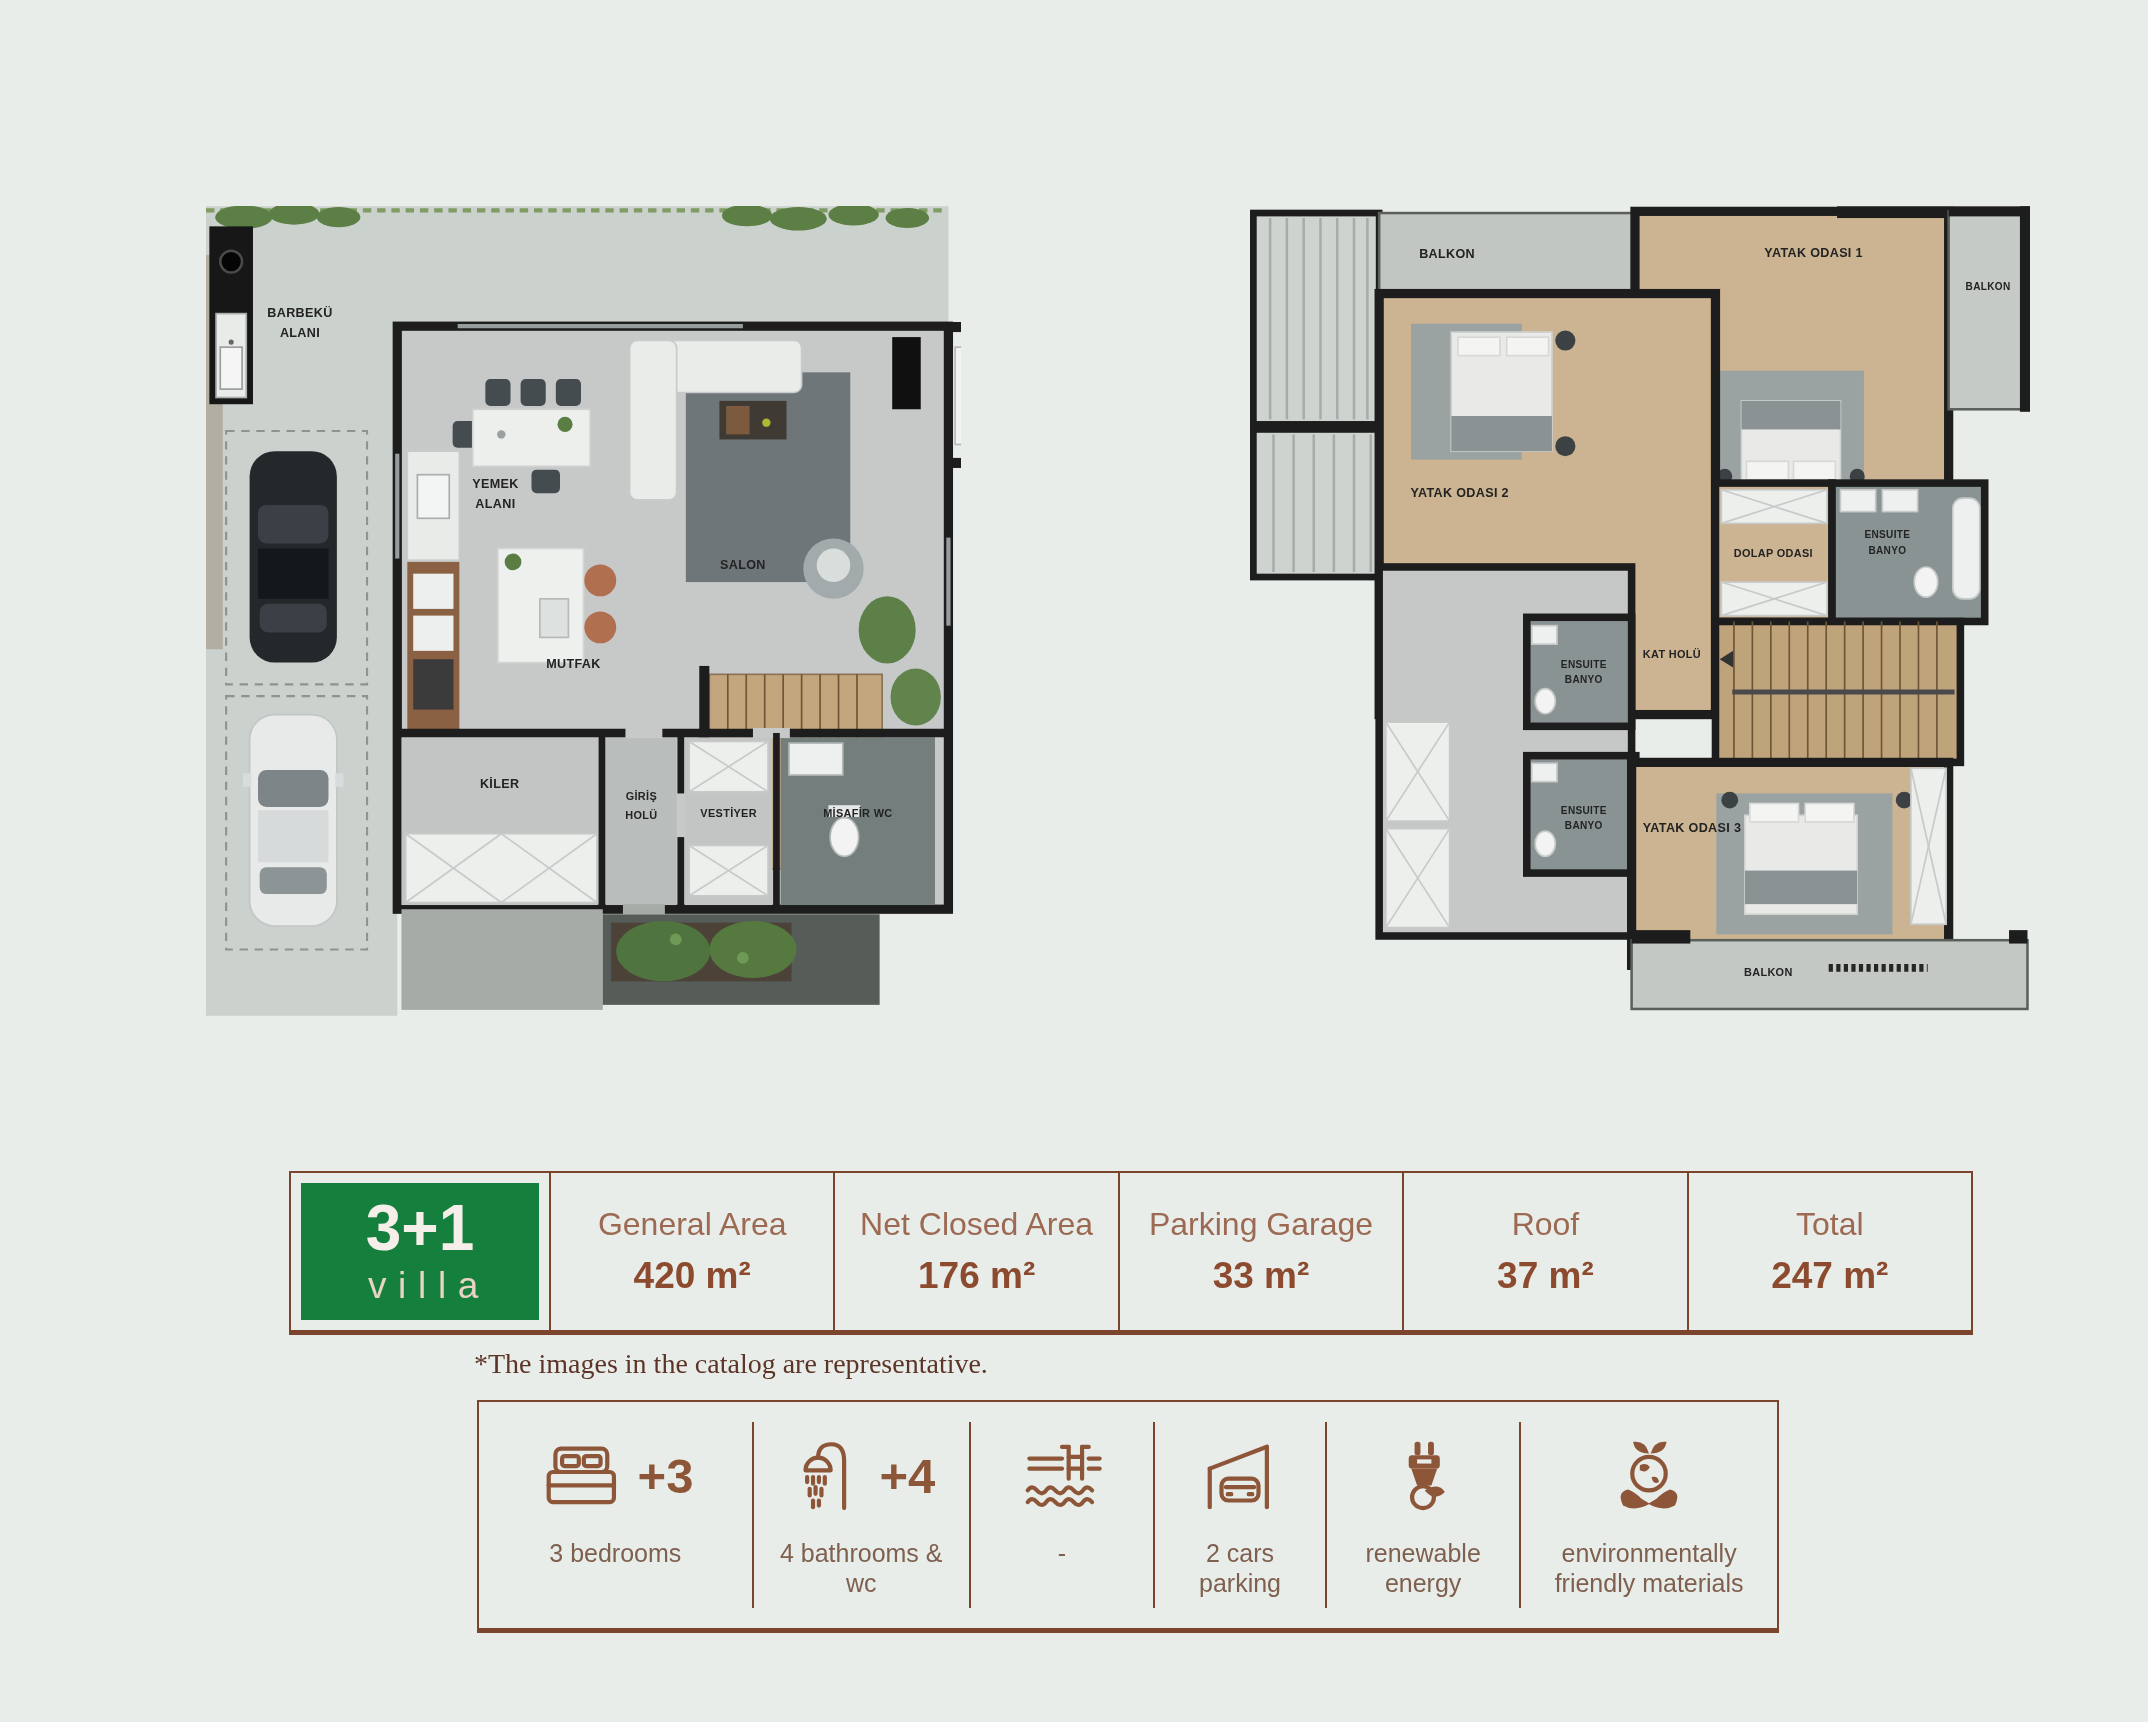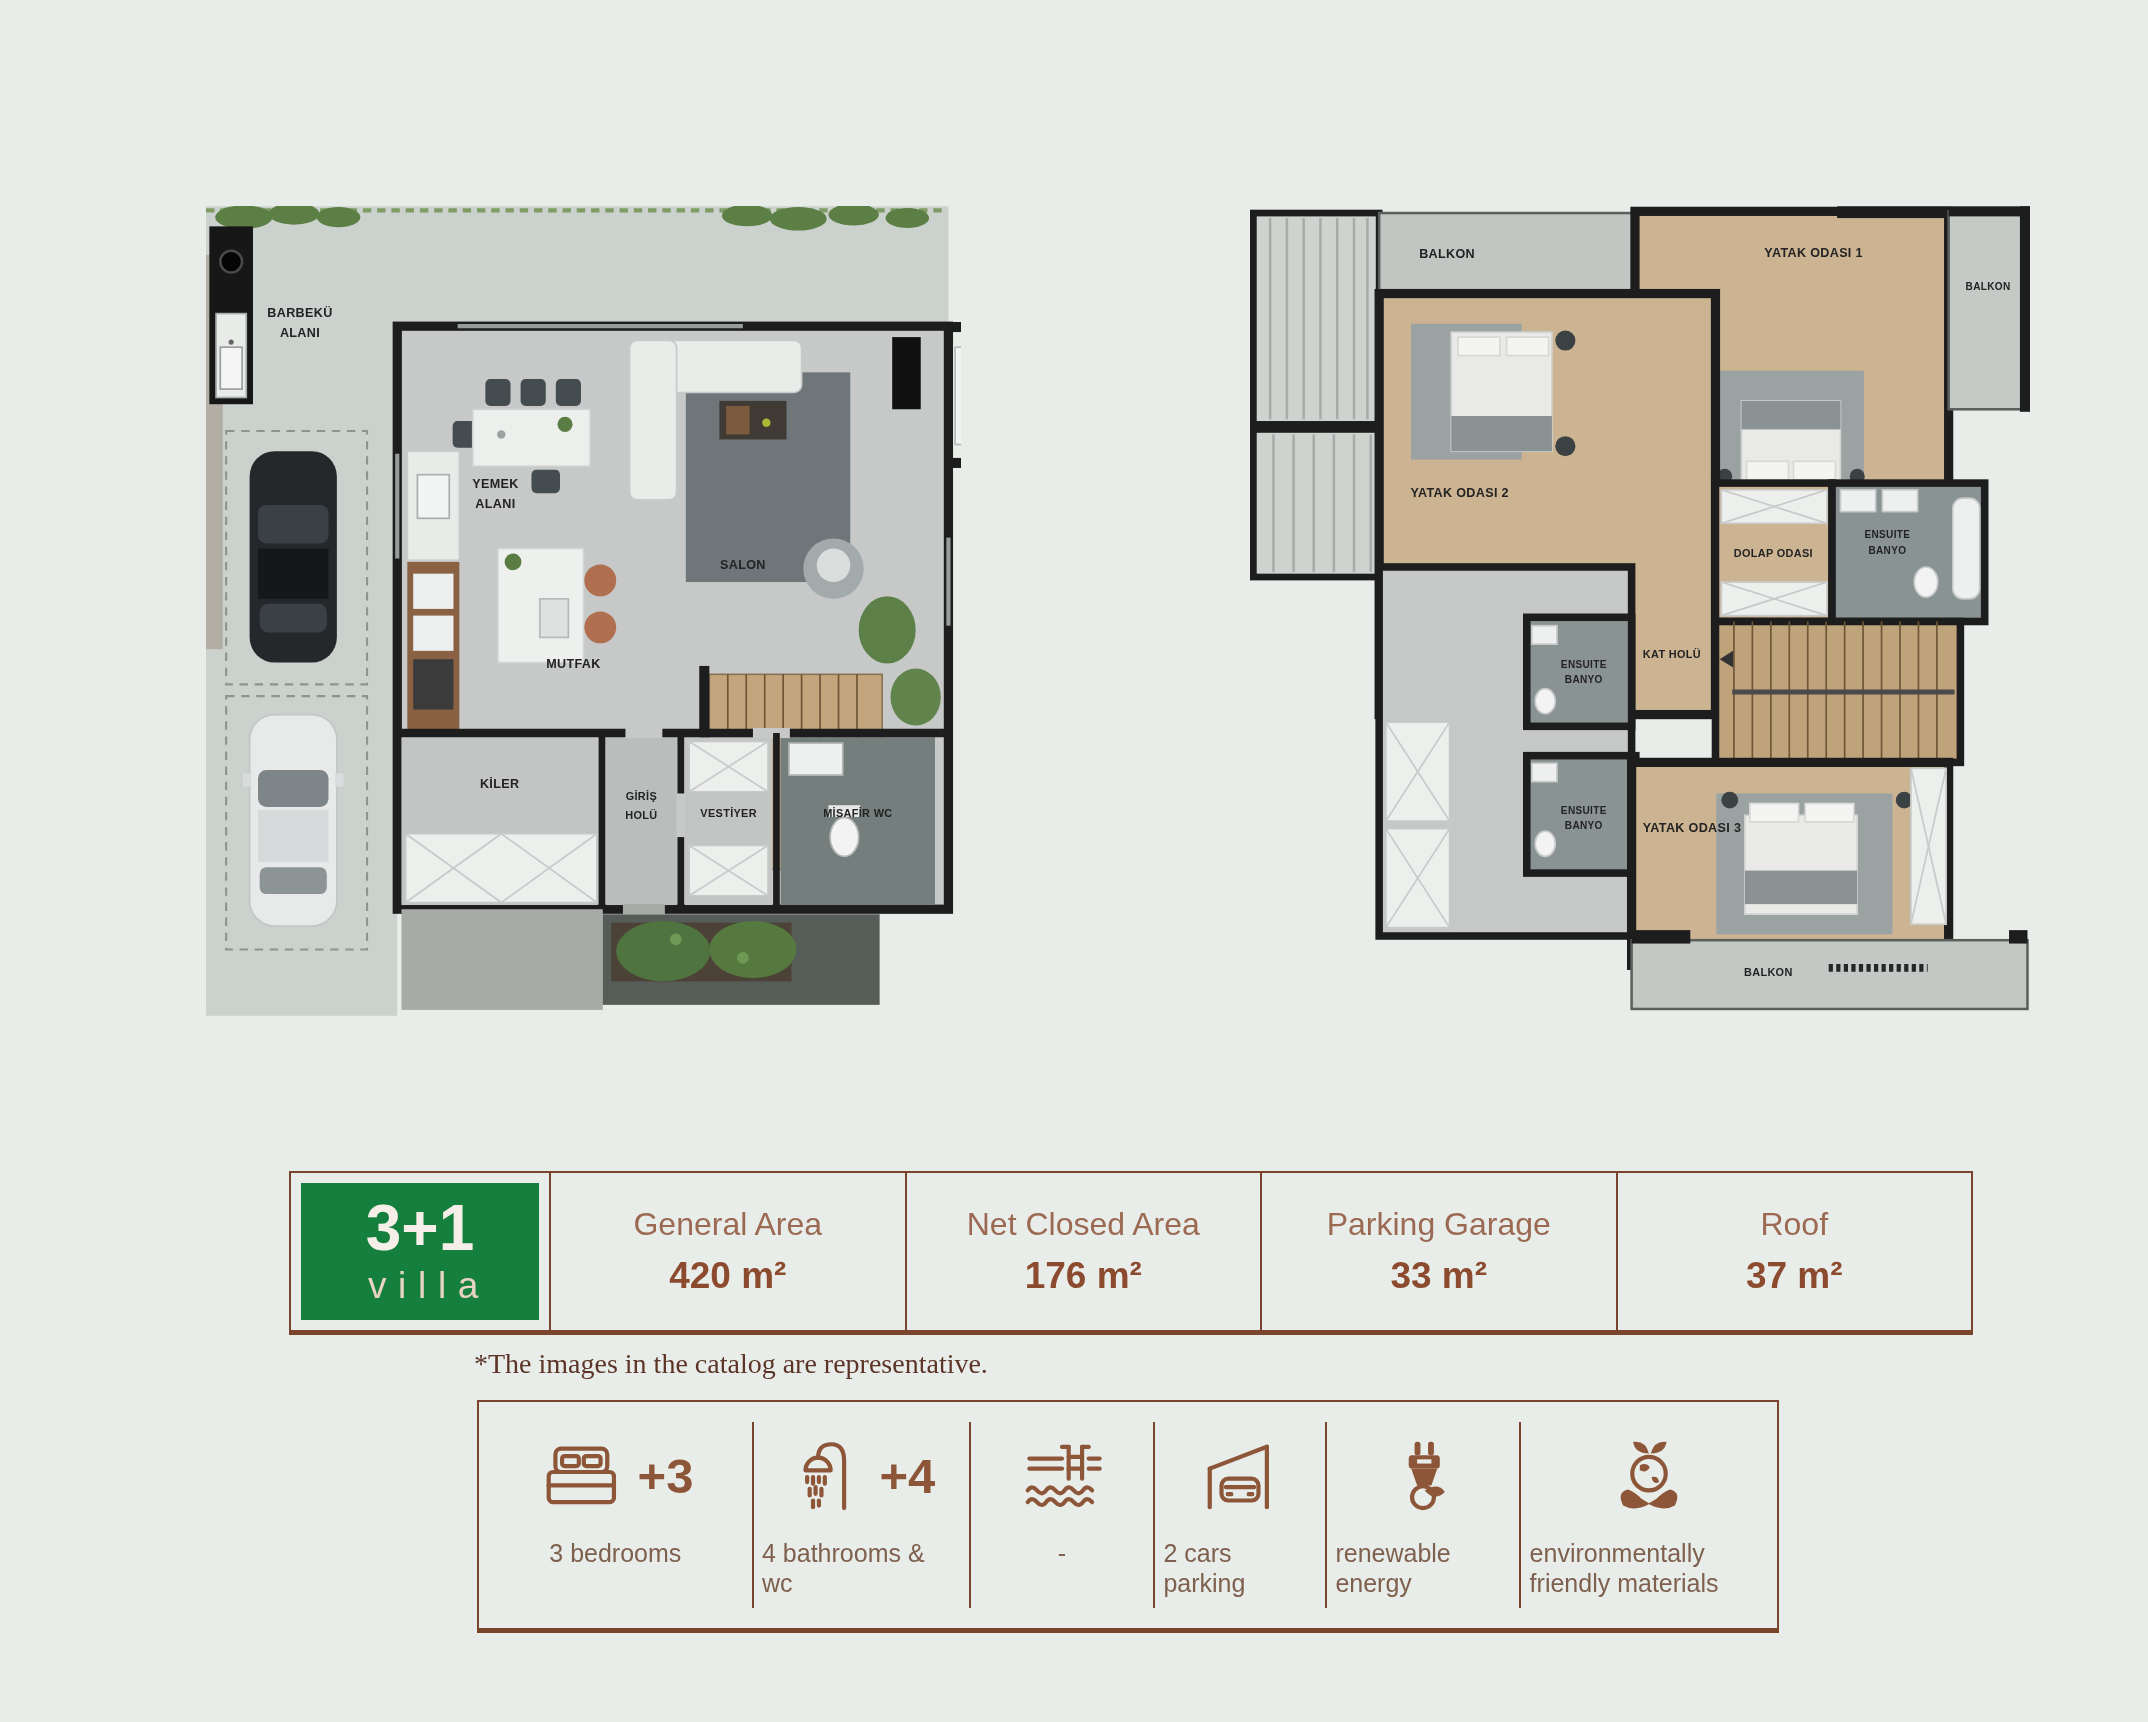--- a/index.html
+++ b/index.html
@@ -49,21 +49,21 @@
   .feature{
     display:flex;flex-direction:column;align-items:center;justify-content:flex-start;
     border-right:2.5px solid #7a452c;box-sizing:border-box;padding:5px 8.4px 0 8.4px;
   }
   .feature:last-child{border-right:none;}
   .f-bedrooms{flex:334 0 0;} .f-bathrooms{flex:259 0 0;} .f-pool{flex:216 0 0;}
   .f-parking{flex:200 0 0;} .f-energy{flex:229 0 0;} .f-materials{flex:312 0 0;}
   .feature-iconrow{height:99px;display:flex;align-items:center;justify-content:center;gap:8.4px;}
   .feature-count{color:#8d5638;font-size:49px;font-weight:bold;line-height:1;}
   .feature-label{
-    margin-top:11.7px;color:#7f604e;font-size:25px;line-height:1.2;max-width:252px;
+    margin-top:11.7px;color:#7f604e;font-size:25px;line-height:1.2;text-align:center;max-width:252px;
   }
   .ficon{stroke:#8d5638;fill:none;stroke-width:5;stroke-linecap:round;stroke-linejoin:round;}
   .ficon-fill{fill:#8d5638;stroke:none;}
 </style>
 </head>
 <body>
 
 <svg id="ground-plan" class="plan" width="755" height="810" viewBox="0 0 900 965">
 
   <g>
@@ -402,20 +402,24 @@
     <div class="spec-label">Net Closed Area</div>
     <div class="spec-value">176 m²</div>
   </div>
   <div class="spec-cell">
     <div class="spec-label">Parking Garage</div>
     <div class="spec-value">33 m²</div>
   </div>
   <div class="spec-cell">
     <div class="spec-label">Roof</div>
     <div class="spec-value">37 m²</div>
+  </div>
+  <div class="spec-cell">
+    <div class="spec-label">Total</div>
+    <div class="spec-value">247 m²</div>
   </div>
 </div>
 
 <div class="disclaimer">*The images in the catalog are representative.</div>
 
 <div class="features">
 
   <div class="feature f-bedrooms">
     <div class="feature-iconrow">
       <svg width="92" height="84" viewBox="0 0 110 100">

